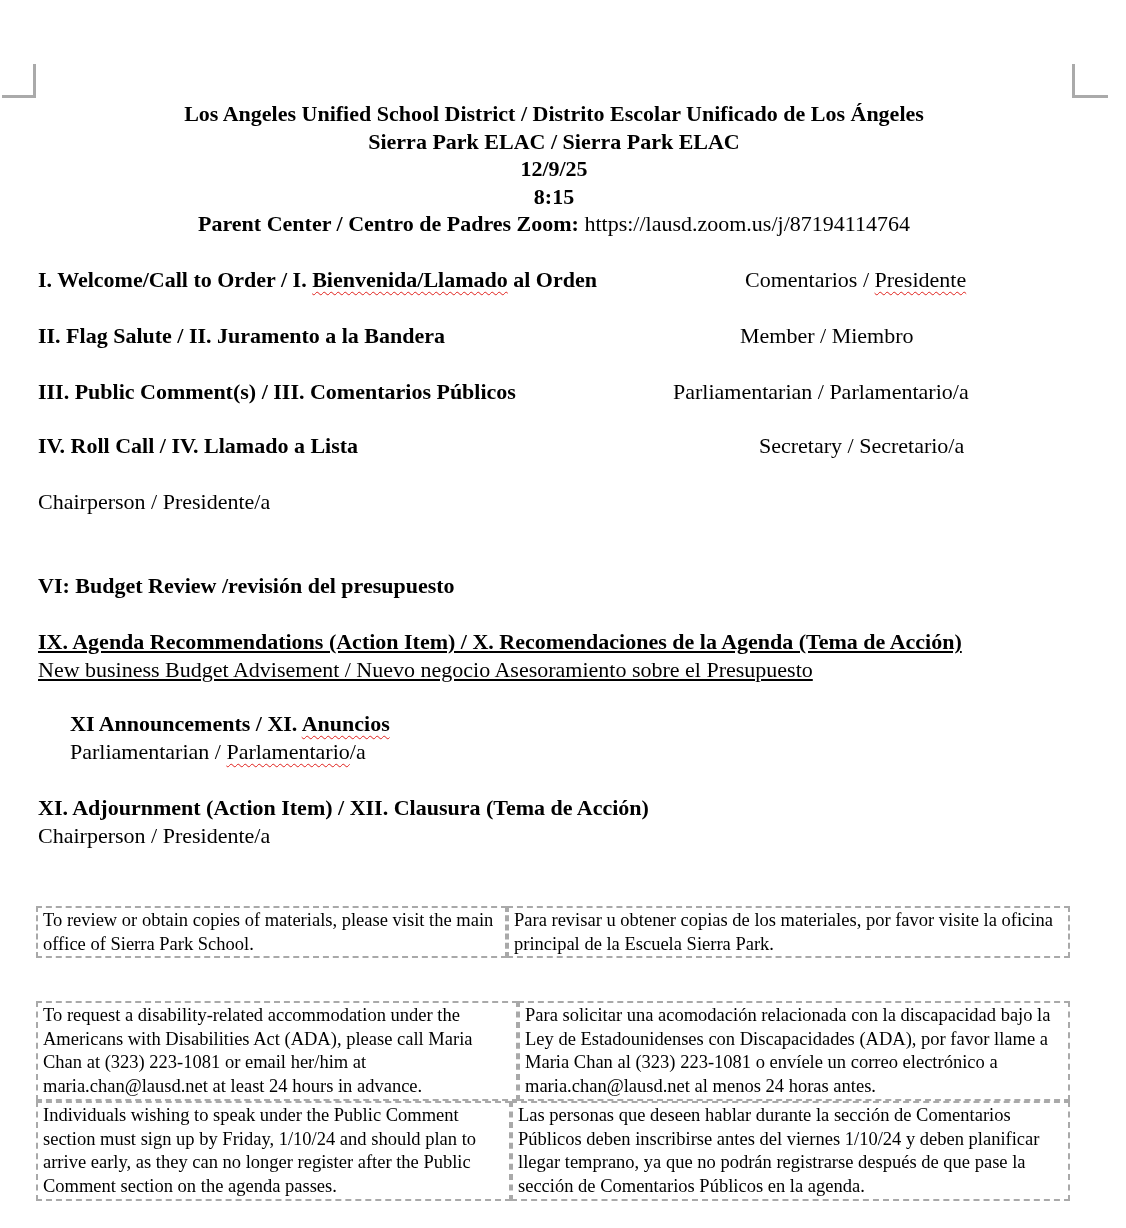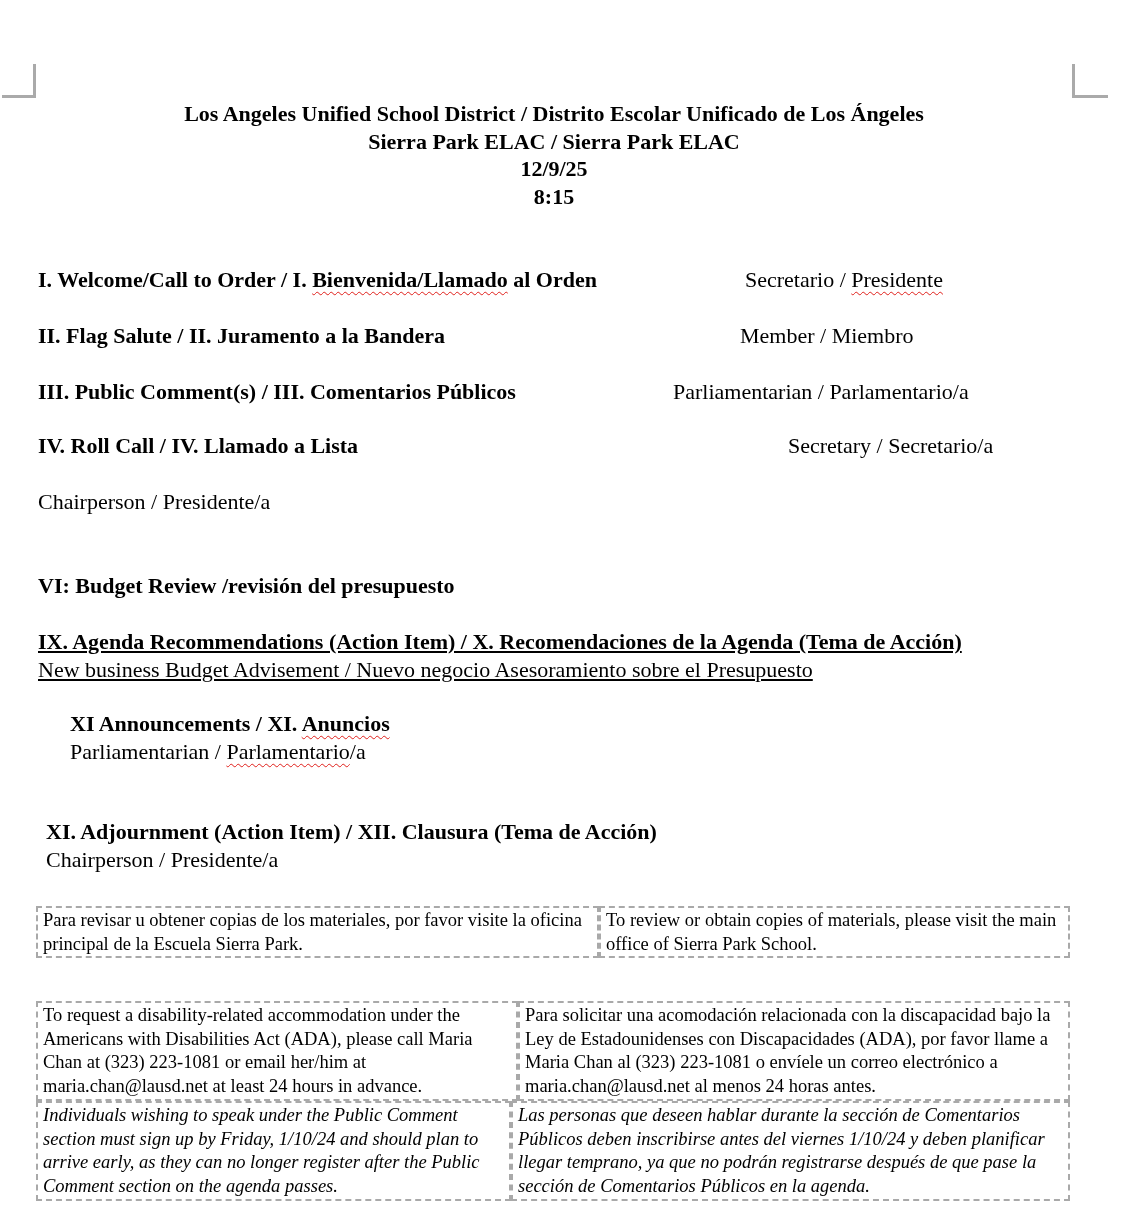--- a/index.html
+++ b/index.html
@@ -31,71 +31,75 @@
 <body>
 
 <div class="corner corner-tl"></div>
 <div class="corner corner-tr"></div>
 
 <div class="header">
   <div>Los Angeles Unified School District / Distrito Escolar Unificado de Los Ángeles</div>
   <div>Sierra Park ELAC / Sierra Park ELAC</div>
   <div>12/9/25</div>
   <div>8:15</div>
+  <div>
+    <span>Parent Center / Centro de Padres Zoom:</span>
+    <span class="normal">https://lausd.zoom.us/j/87194114764</span>
+  </div>
 </div>
 
 <div class="agenda" style="top:266px;">
   <span class="title"><span>I. Welcome/Call to Order / I. </span><span class="squiggle">Bienvenida/Llamado</span><span> al Orden</span></span>
 </div>
-<div class="role" style="left:745px; top:266px;"><span>Secretario / </span><span class="squiggle">Presidente</span></div>
+<div class="role" style="left:745px; top:266px;"><span>Comentarios / </span><span class="squiggle">Presidente</span></div>
 
 <div class="agenda" style="top:322px;">
   <span class="title">II. Flag Salute / II. Juramento a la Bandera</span>
 </div>
 <div class="role" style="left:740px; top:322px;">Member / Miembro</div>
 
 <div class="agenda" style="top:378px;">
   <span class="title">III. Public Comment(s) / III. Comentarios Públicos</span>
 </div>
 <div class="role" style="left:673px; top:378px;">Parliamentarian / Parlamentario/a</div>
 
 <div class="agenda" style="top:432px;">
   <span class="title">IV. Roll Call / IV. Llamado a Lista</span>
 </div>
-<div class="role" style="left:788px; top:432px;text-align:right;">Secretary / Secretario/a</div>
+<div class="role" style="left:759px; top:432px;text-align:right;">Secretary / Secretario/a</div>
 
 <div class="agenda" style="top:488px;">
   <div>Chairperson / Presidente/a</div>
 </div>
 
 <div class="agenda" style="top:572px;">
   <div class="title">VI: Budget Review /revisión del presupuesto</div>
 </div>
 
 <div class="agenda" style="top:628px;text-decoration:underline;">
   <div class="title">IX. Agenda Recommendations (Action Item) / X. Recomendaciones de la Agenda (Tema de Acción)</div>
   <div>New business Budget Advisement / Nuevo negocio Asesoramiento sobre el Presupuesto</div>
 </div>
 
 <div class="agenda" style="top:710px;margin-left:32px;">
   <div class="title"><span>XI Announcements / XI. </span><span class="squiggle">Anuncios</span></div>
   <div><span>Parliamentarian / </span><span class="squiggle">Parlamentario</span><span>/a</span></div>
 </div>
 
-<div class="agenda" style="top:818px;margin-left:8px;">
+<div class="agenda" style="top:794px;">
   <div class="title">XI. Adjournment (Action Item) / XII. Clausura (Tema de Acción)</div>
   <div>Chairperson / Presidente/a</div>
 </div>
 
 <div class="notice" style="top:906px;">
   <div class="nrow" style="height:52px;">
+    <div class="ncell" style="width:471px;">To review or obtain copies of materials, please visit the main office of Sierra Park School.</div>
     <div class="ncell" style="width:563px;">Para revisar u obtener copias de los materiales, por favor visite la oficina principal de la Escuela Sierra Park.</div>
-    <div class="ncell" style="width:471px;">To review or obtain copies of materials, please visit the main office of Sierra Park School.</div>
   </div>
   <div class="nrow" style="height:100px;margin-top:43px;">
     <div class="ncell" style="width:482px;">To request a disability-related accommodation under the Americans with Disabilities Act (ADA), please call Maria Chan at (323) 223-1081 or email her/him at maria.chan@lausd.net at least 24 hours in advance.</div>
     <div class="ncell" style="width:552px;">Para solicitar una acomodación relacionada con la discapacidad bajo la Ley de Estadounidenses con Discapacidades (ADA), por favor llame a Maria Chan al (323) 223-1081 o envíele un correo electrónico a maria.chan@lausd.net al menos 24 horas antes.</div>
   </div>
-  <div class="nrow" style="height:100px;font-style:italic;">
+  <div class="nrow" style="height:100px;">
     <div class="ncell" style="width:475px;">Individuals wishing to speak under the Public Comment section must sign up by Friday, 1/10/24 and should plan to arrive early, as they can no longer register after the Public Comment section on the agenda passes.</div>
     <div class="ncell" style="width:559px;">Las personas que deseen hablar durante la sección de Comentarios Públicos deben inscribirse antes del viernes 1/10/24 y deben planificar llegar temprano, ya que no podrán registrarse después de que pase la sección de Comentarios Públicos en la agenda.</div>
   </div>
 </div>
 
 </body></html>

